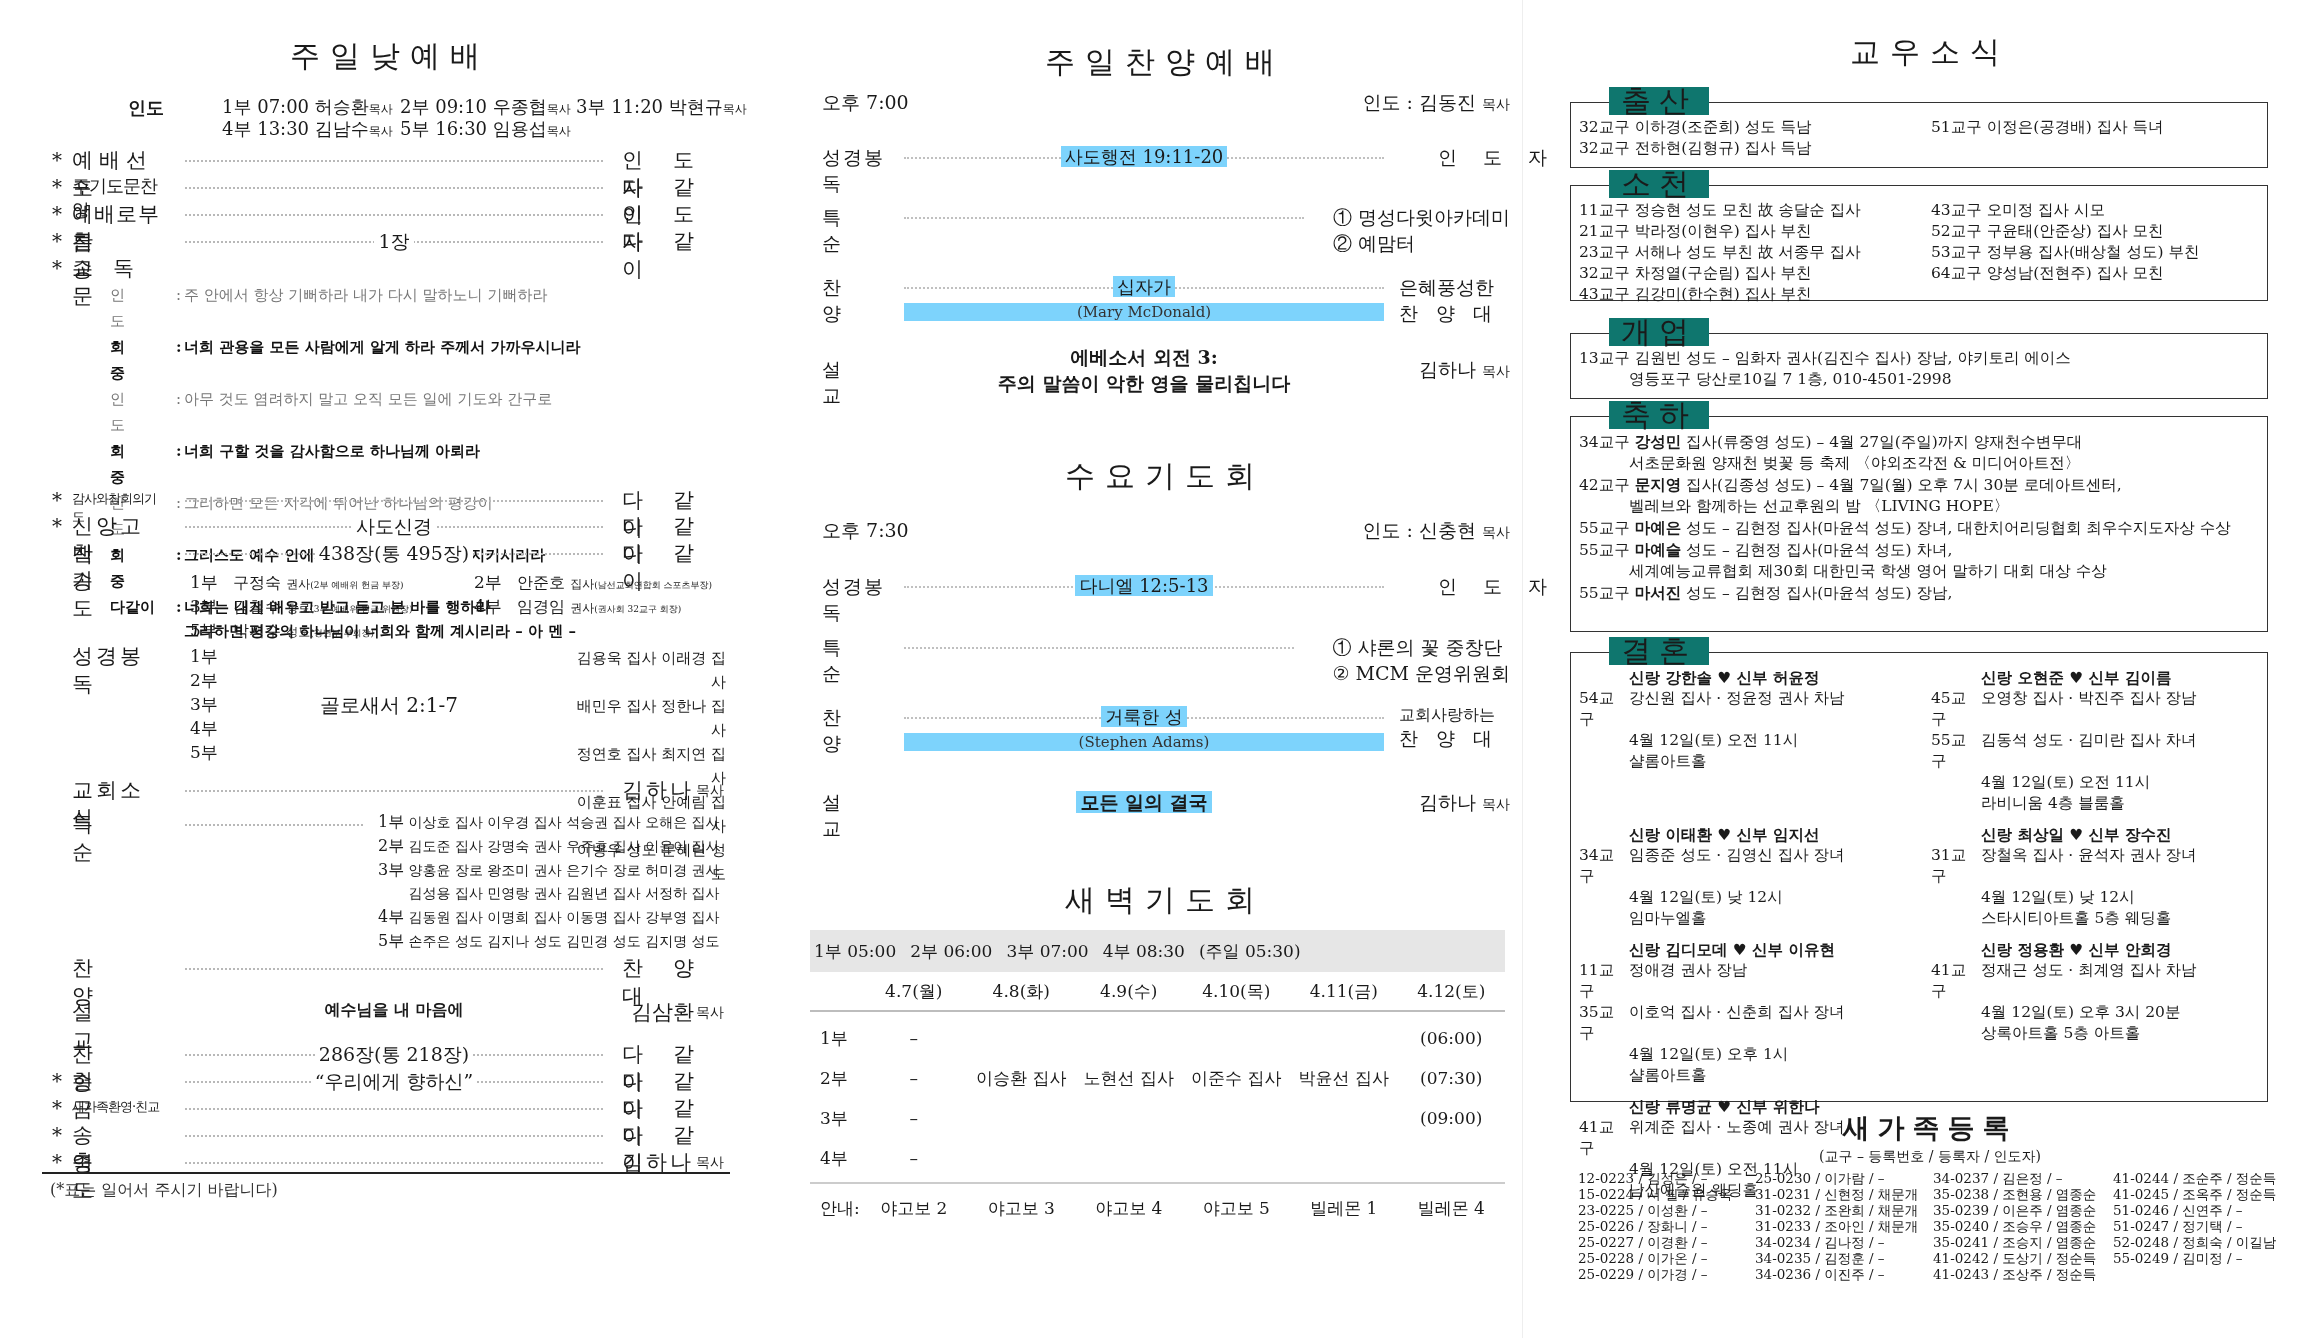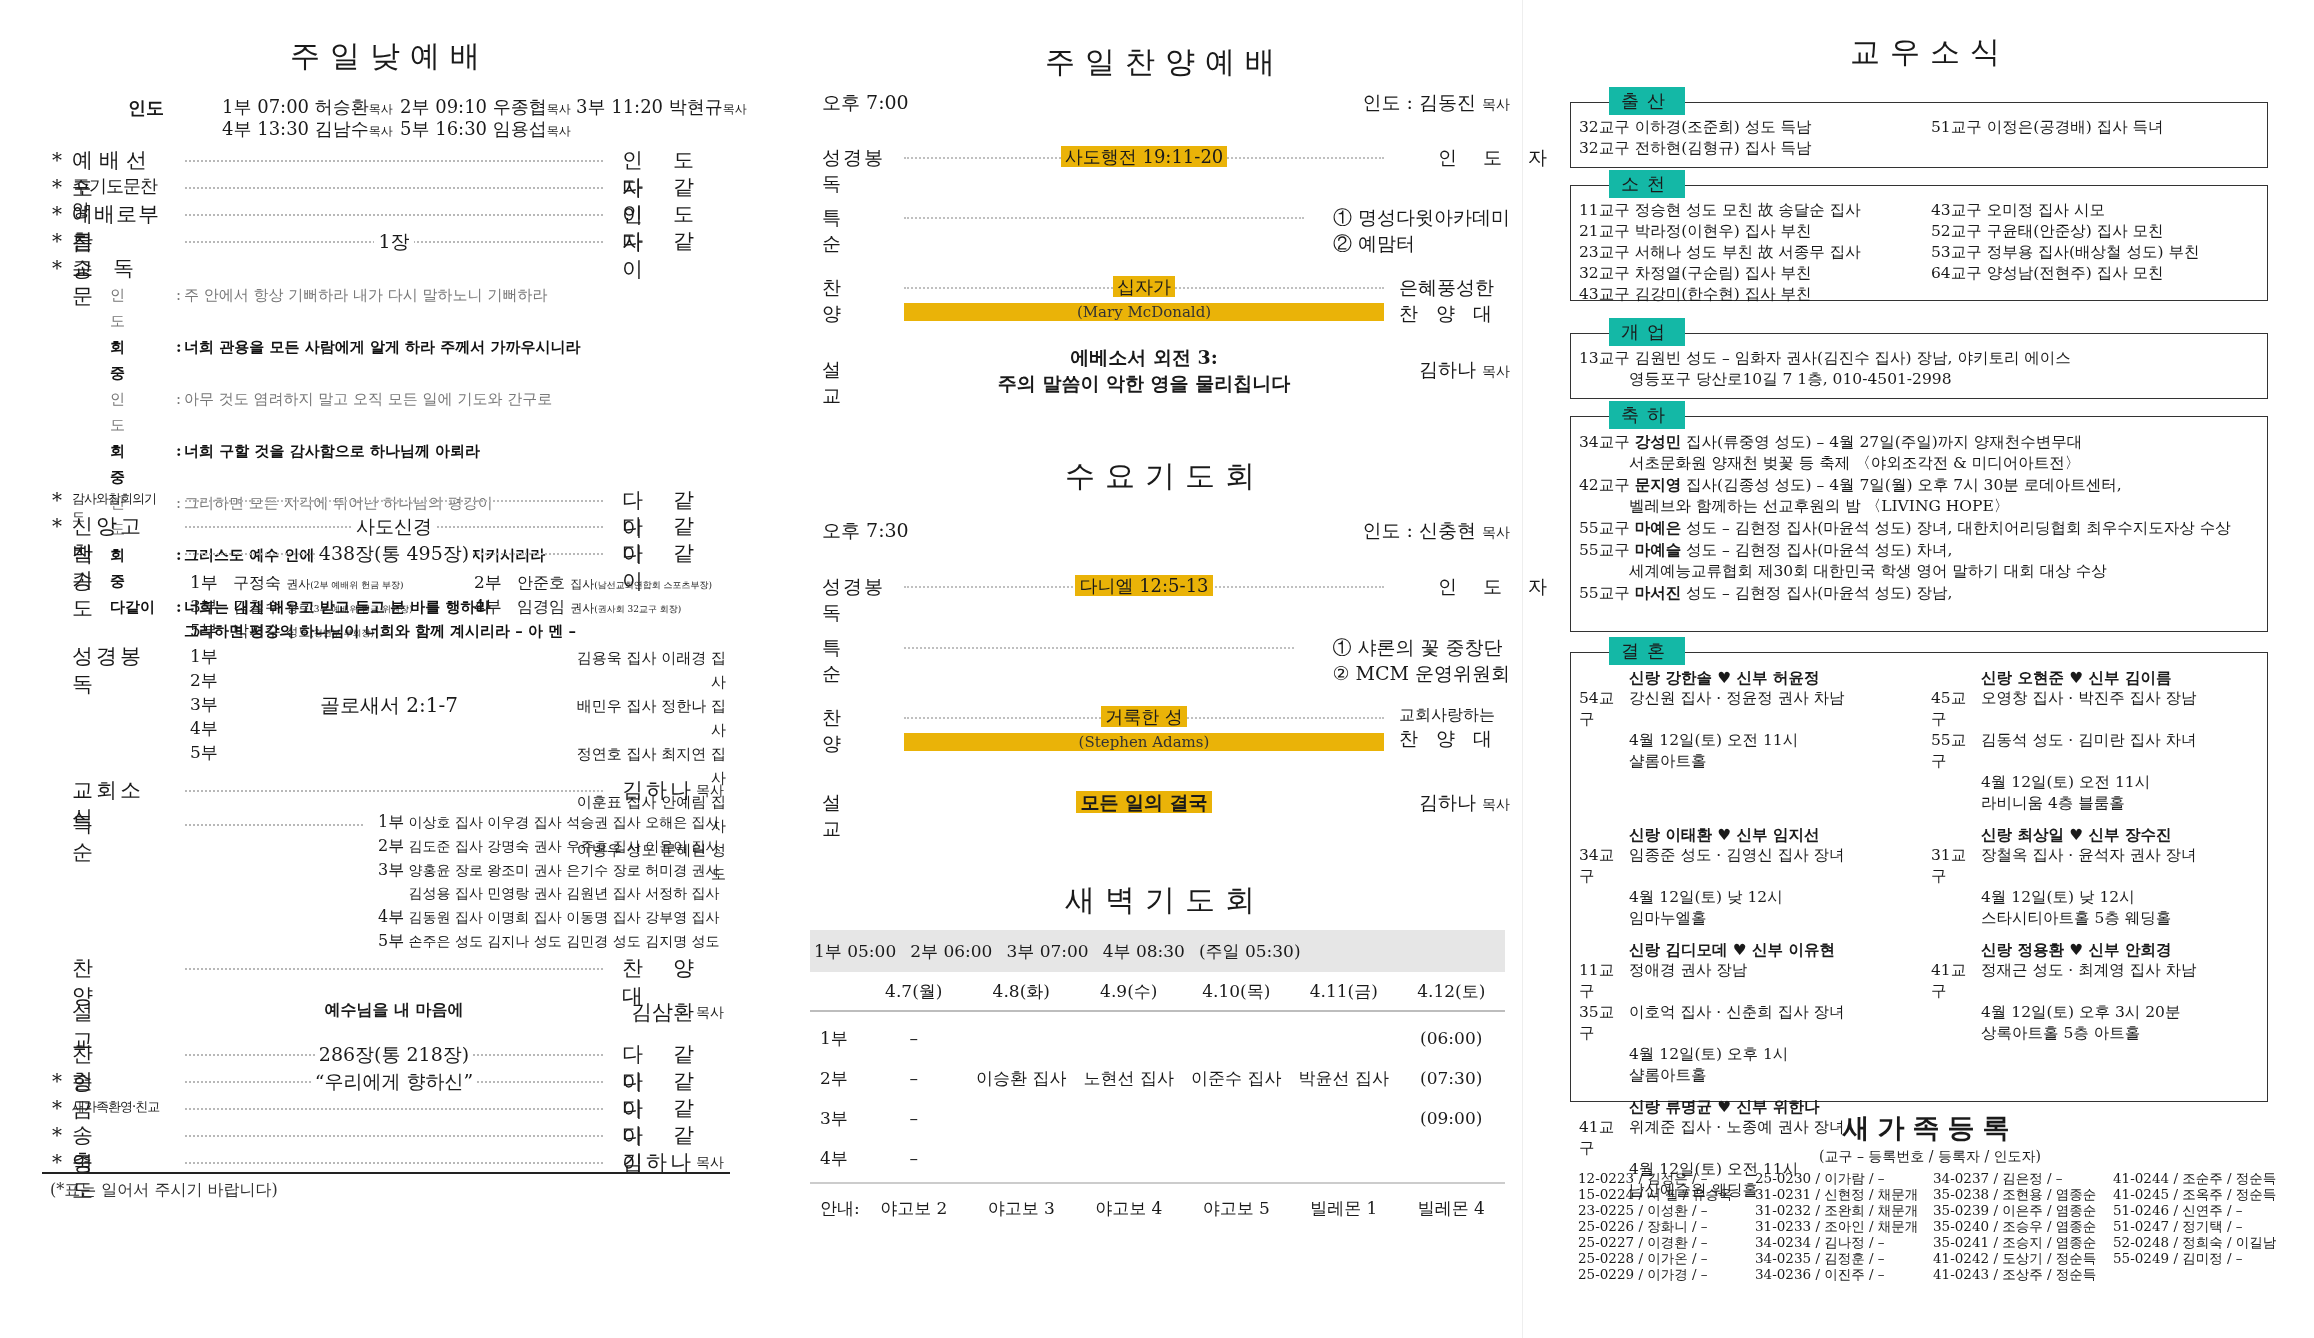--- a/index.html
+++ b/index.html
@@ -50,39 +50,39 @@
   .special .pt { display: inline-block; width: 26px; font-size: 16px; }
 
   .footer-line { position: absolute; left: 42px; width: 688px; top: 1172px; border-top: 2px solid #222; }
   .footer-note { position: absolute; left: 50px; top: 1180px; font-size: 16px; color: #333; }
 
   
   .mrow { position: absolute; left: 12px; width: 688px; }
   .mrow .ml { position: absolute; left: 0; width: 72px; font-size: 19px; display: flex; justify-content: space-between; }
   .mrow .mdots { position: absolute; left: 82px; width: 480px; top: 12px; border-top: 2px dotted #c0c0c0; }
   .mrow .mc { position: absolute; left: 82px; width: 480px; text-align: center; font-size: 18px; }
-  .mrow .mc span { background: #eab308; padding: 0 4px; }
+  .mrow .mc span { background: #7dd3fc; padding: 0 4px; }
   .mrow .mc .sub { display: block; font-size: 15px; color: #333; margin-top: 4px; }
   .mrow .mr { position: absolute; right: 0; font-size: 19px; text-align: right; white-space: nowrap; }
   .mrow .mr .t { font-size: 14px; }
   .spread3 { display: flex; justify-content: space-between; width: 72px; }
 
   .dawn-bar { position: absolute; left: 0; top: 930px; width: 695px; height: 42px; background: #e6e6e6; font-size: 17px; line-height: 42px; padding-left: 4px; white-space: nowrap; }
   .dawn-bar span { margin-right: 14px; }
   .dawn-table { position: absolute; left: 0; top: 972px; width: 695px; }
   .dawn-table .hrow { height: 40px; border-bottom: 2px solid #bdbdbd; display: flex; font-size: 17px; align-items: center; }
   .dawn-table .body { border-bottom: 2px solid #cccccc; padding: 6px 0 4px; }
   .dawn-table .brow { height: 40px; display: flex; align-items: center; font-size: 17px; }
   .dawn-table .frow { height: 48px; display: flex; align-items: center; font-size: 17px; }
   .dawn-table .c0 { width: 50px; padding-left: 10px; }
   .dawn-table .cell { flex: 1; text-align: center; white-space: nowrap; }
 
   
   .box { position: absolute; left: 10px; width: 698px; border: 1.5px solid #333; padding: 6px 6px 6px 8px; font-size: 15.5px; line-height: 21px; }
-  .box .legend { position: absolute; top: -16px; left: 38px; background: #14b8a6; padding: 0 12px; font-size: 18px; letter-spacing: 8px; line-height: 28px; }
+  .box .legend { position: absolute; top: -16px; left: 38px; background: #0f766e; padding: 0 12px; font-size: 30px; letter-spacing: 8px; line-height: 28px; }
   .box .grid2 { display: grid; grid-template-columns: 352px 1fr; }
   .box .indent { padding-left: 50px; }
   .box b { font-weight: bold; }
   .wed { display: grid; grid-template-columns: 352px 1fr; row-gap: 10px; }
   .wed .blk .couple { padding-left: 50px; font-weight: bold; }
   .wed .blk .fam { display: flex; }
   .wed .blk .fam .d { width: 50px; }
   .wed .blk .ind { padding-left: 50px; }
 
   .reg-title { position: absolute; left: 0; width: 740px; top: 1110px; text-align: center; font-size: 27px; letter-spacing: 8px; }

